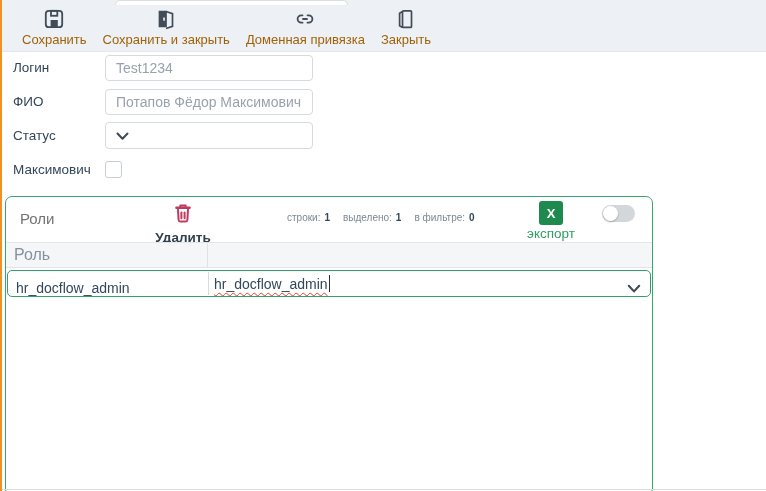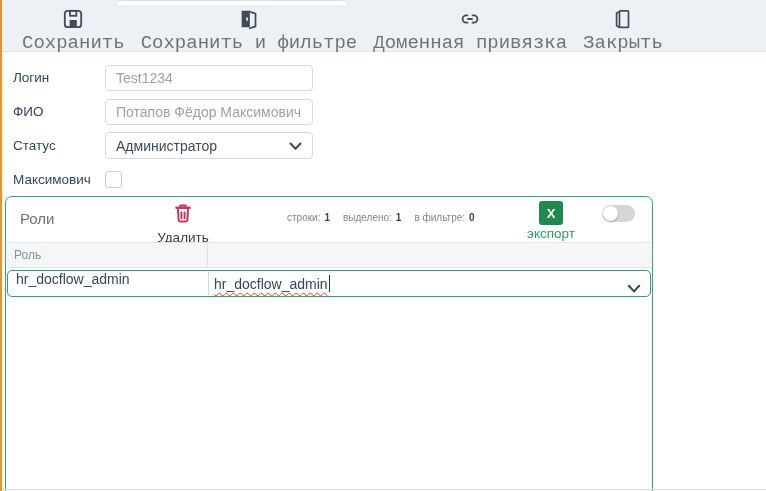--- a/index.html
+++ b/index.html
@@ -11,66 +11,66 @@
   .bottom-line { position:absolute; left:0; top:489px; width:766px; height:1px; background:#d9dde2; z-index:40; }
 
   
   .toolbar { position:absolute; left:0; top:0; width:766px; height:52px;
     background:#edf0f4; border-bottom:1px solid #e4e8ec; }
   .tab-strip { position:absolute; left:115px; top:0; width:233px; height:5px;
     background:#fff; border:1px solid #dadee3; border-bottom:none; border-radius:6px 6px 0 0; }
   .tb-items { display:flex; gap:16px; padding:7px 0 0 22px; }
   .tb-item { display:flex; flex-direction:column; align-items:center; gap:1px; cursor:pointer; }
   .tb-item svg { display:block; }
-  .tb-label { font-size:19px; color:#737373; white-space:nowrap;font-family:Liberation Mono, monospace; }
+  .tb-label { font-size:13px; color:#a16207; white-space:nowrap; }
 
   
   .form { position:absolute; left:0; top:52px; width:430px; }
   .frow { display:flex; align-items:center; height:27px; margin-top:7px; }
-  .frow:first-child { margin-top:12px; }
+  .frow:first-child { margin-top:2px; }
   .flabel { width:105px; padding-left:13px; font-size:13.5px; color:#33475b; }
   .finput { width:208px; height:26px; border:1px solid #d5dade; border-radius:4px;
     padding:0 10px; font-size:14px; color:#98a2ae; background:#fff; outline:none;
     font-family:"Liberation Sans", sans-serif; }
   .fselect { width:208px; height:27px; border:1px solid #d5dade; border-radius:4px;
     padding:0 10px; font-size:14px; color:#3d4b5c; background:#fff;
     display:flex; align-items:center; justify-content:space-between; cursor:pointer; }
   .fcheck { width:17px; height:17px; border:1.5px solid #c8cdd3; border-radius:3px; background:#fff; cursor:pointer; }
 
   
   .panel { position:absolute; left:5px; top:196px; width:648px; height:300px;
     border:1.5px solid #3aa66f; border-radius:7px; background:#fff; }
   .phead { position:relative; height:45px; }
   .ptitle { position:absolute; left:14px; top:13px; font-size:15px; color:#737373; }
   .pcol { position:absolute; top:4px; width:70px; display:flex; flex-direction:column;
     align-items:center; gap:1px; cursor:pointer; }
   .pcol .pcol-label { font-size:13.5px; color:#333f4c; white-space:nowrap; }
-  .pcol-add { left:72px; } .pcol-del { left:142px; }
+  .pcol-add { left:72px; } .pcol-del { left:142px;font-weight:bold; }
   .pcol-exp { left:510px; } .pcol-exp .pcol-label { color:#2e9d63;text-align:right; }
   .pcol-flt { left:577px;gap:24px; }
   .btn-add { width:24px; height:24px; background:#279b51; border-radius:4px;
     display:flex; align-items:center; justify-content:center; }
   .btn-exp { width:24px; height:24px; background:#1e8a4d; border-radius:3px;
     display:flex; align-items:center; justify-content:center;
     color:#fff; font-size:13px; font-weight:bold; }
   .toggle { width:33px; height:17px; background:#d2d7dc; border-radius:9px; position:relative; margin-top:4px; }
   .toggle .knob { position:absolute; left:1px; top:1px; width:15px; height:15px;
     background:#fff; border-radius:50%; box-shadow:0 1px 2px rgba(0,0,0,.25); }
   .counters { position:absolute; left:281px; top:15px; display:flex; gap:13px;
     font-size:10px; color:#7c8794; }
   .counters b { color:#33475b; margin-left:4px; font-weight:bold; }
 
   .ghead { position:relative; height:26px; background:#f4f6f8;
     border-top:1px solid #e3e7eb; border-bottom:1px solid #e0e4e9;
     display:flex; align-items:center; }
-  .ghead-label { padding-left:8px; font-size:12px; color:#8492a0; }
+  .ghead-label { padding-left:8px; font-size:16px; color:#8492a0; }
   .gsep { position:absolute; left:201px; top:0; bottom:0; width:1px; background:#dfe3e8; }
 
   .grow { position:relative; margin:2px 1px 0; height:27px; background:#fff;
-    border:1.5px solid #2fa26a; border-radius:5px; display:flex; align-items:flex-start; }
+    border:1.5px solid #2fa26a; border-radius:5px; display:flex; align-items:flex-end; }
   .gcell { padding-left:8px; font-size:14px; color:#33475b; }
   .gsep2 { position:absolute; left:200px; top:1px; bottom:1px; width:1px; background:#d7dbe0; }
   .geditor { position:absolute; left:206px; top:0; bottom:0; display:flex; align-items:center; }
   .geditor-text { font-size:14px; color:#33475b;
     text-decoration:underline wavy #e0442c 1px; text-underline-offset:3px; }
   .caret { width:1.5px; height:17px; background:#2a2f36; margin-left:1px; }
   .grow-chevron { position:absolute; right:9px; top:9px; cursor:pointer; }
 </style>
 </head>
 <body>
@@ -92,21 +92,21 @@
       <span class="tb-label">Сохранить</span>
     </div>
     <div class="tb-item">
       <span>
         <svg width="24" height="24" viewBox="0 0 24 24" fill="none" stroke="#424c58" stroke-width="1.7">
           <path d="M5.5 4.5 h6.5 v15 h-6.5 z" fill="#424c58"></path>
           <rect x="9.3" y="10.5" width="1.5" height="3.2" fill="#fff" stroke="none"></rect>
           <path d="M12 4.5 L18.5 6.6 V19.4 L12 21.5"></path>
         </svg>
       </span>
-      <span class="tb-label">Сохранить и фильтре</span>
+      <span class="tb-label">Сохранить и закрыть</span>
     </div>
     <div class="tb-item">
       <span>
         <svg width="24" height="24" viewBox="0 0 24 24" fill="none" stroke="#424c58" stroke-width="1.8" stroke-linecap="round">
           <path d="M9.5 8.3 H8.3 a3.7 3.7 0 0 0 0 7.4 h1.2"></path>
           <path d="M14.5 8.3 h1.2 a3.7 3.7 0 0 1 0 7.4 h-1.2"></path>
           <line x1="10" y1="12" x2="14" y2="12"></line>
         </svg>
       </span>
       <span class="tb-label">Доменная привязка</span>
@@ -128,21 +128,20 @@
     <span class="flabel">Логин</span>
     <input class="finput" type="text" value="Test1234" style="">
   </div>
   <div class="frow">
     <span class="flabel">ФИО</span>
     <input class="finput" type="text" value="Потапов Фёдор Максимович" style="">
   </div>
   <div class="frow">
     <span class="flabel">Статус</span>
     <div class="fselect">
-      <span>Администратор</span>
       <span>
         <svg width="13" height="9" viewBox="0 0 13 9" fill="none" stroke="#3f4a55" stroke-width="2" stroke-linecap="round" stroke-linejoin="round">
           <polyline points="1.5,1.5 6.5,6.8 11.5,1.5"></polyline>
         </svg>
       </span>
     </div>
   </div>
   <div class="frow">
     <span class="flabel">Максимович</span>
     <div class="fcheck"></div>

